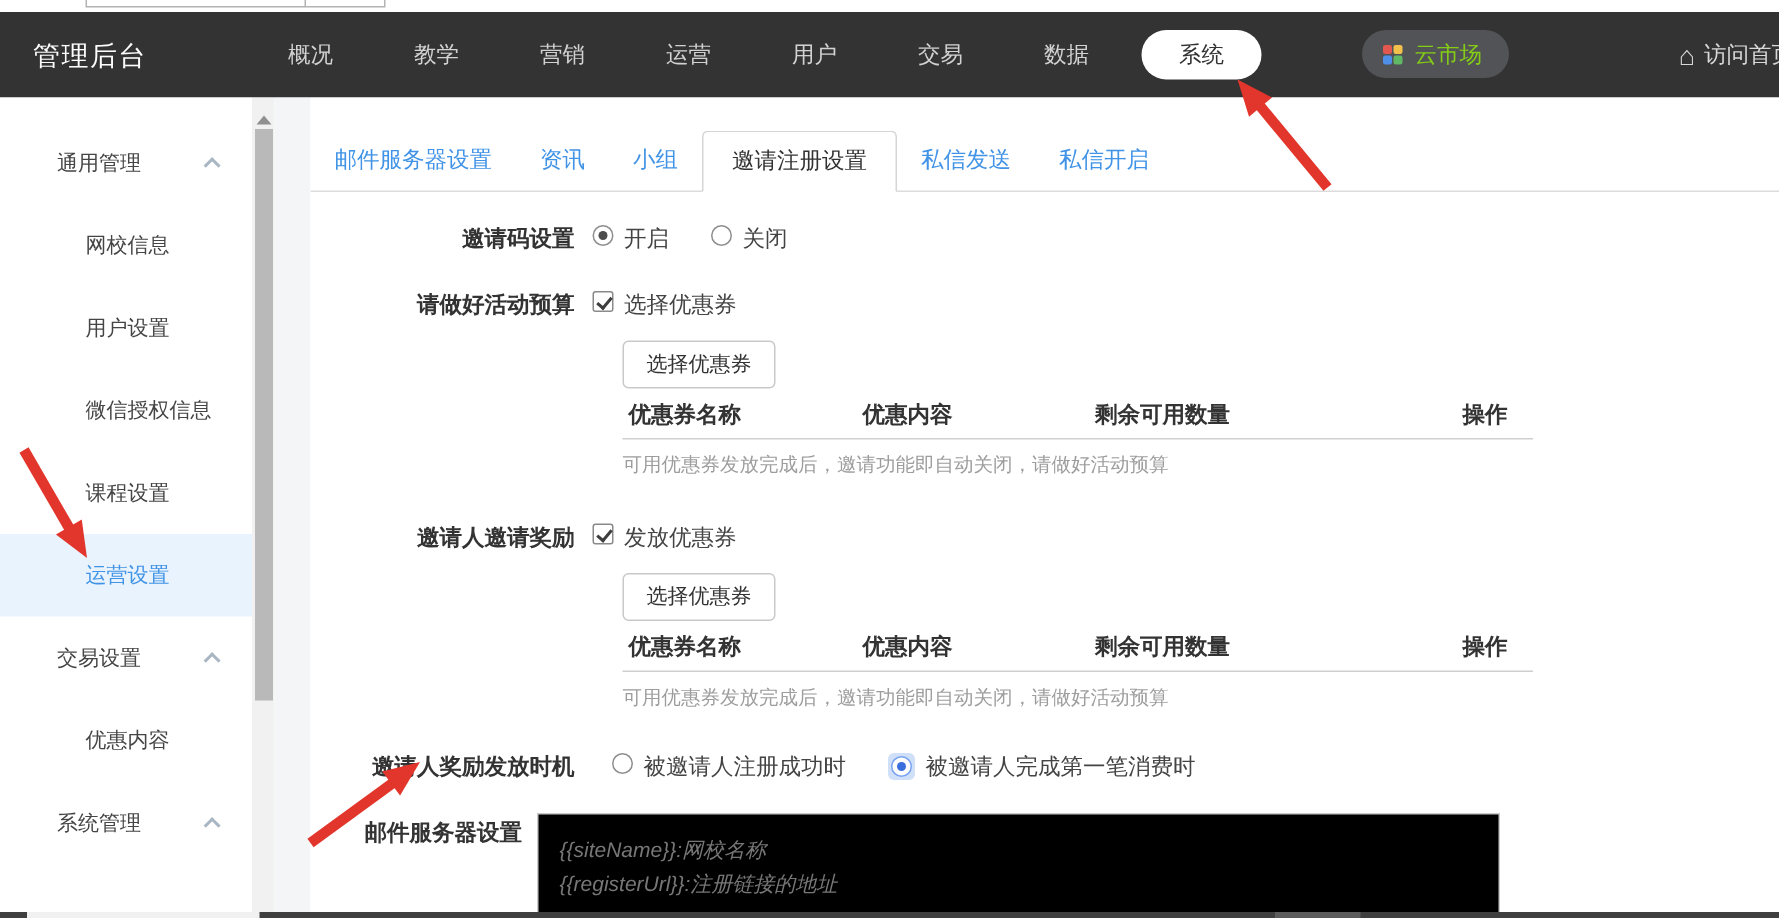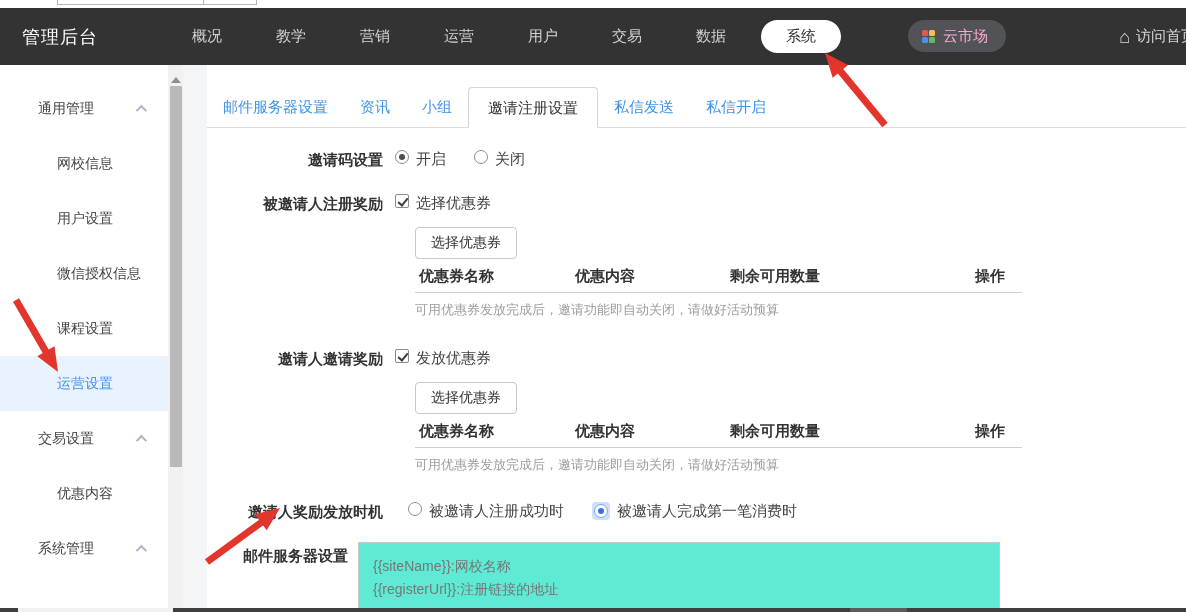--- a/index.html
+++ b/index.html
@@ -16,21 +16,21 @@
   
   #topbar { left:0; top:8px; width:1186px; height:57px; background:#333333; }
   #brand { left:22px; top:0; height:57px; display:flex; align-items:center;
            color:#fdfdfd; font-size:18px; letter-spacing:1px; }
   #topnav { left:165px; top:0; height:57px; display:flex; align-items:center; }
   .nav-item { width:84px; text-align:center; color:#d2d2d2; font-size:15px; cursor:pointer; }
   .nav-item.pill-wrap { width:96px; }
   .nav-pill { display:inline-block; background:#ffffff; color:#333; border-radius:17px;
               padding:7px 25px; font-size:15px; }
   #cloud-btn { left:908px; top:12px; height:32px; padding:0 18px 0 14px; border-radius:16px;
-               background:#515356; color:#f9a8d4; font-size:15px; display:flex;
+               background:#515356; color:#84cc16; font-size:15px; display:flex;
                align-items:center; gap:8px; cursor:pointer; }
   .grid-icon { width:13px; height:13px; display:grid; grid-template-columns:6px 6px;
                grid-template-rows:6px 6px; gap:1px; }
   .grid-icon i { border-radius:1.5px; }
   .gi-tl { background:#e25850; } .gi-tr { background:#f3c14b; }
   .gi-bl { background:#4f8fe8; } .gi-br { background:#62b965; }
   #home-link { right:-10px; top:0; height:57px; display:flex; align-items:center; gap:6px;
                color:#d8d8d8; font-size:15px; cursor:pointer; }
   .home-icon { font-size:18px; line-height:1; color:#d8d8d8; }
 
@@ -85,21 +85,21 @@
   .tnote { margin-top:8px; font-size:13px; color:#9d9d9d; }
   .gap-sm { width:28px; flex:none; }
   #row1 { margin-top:22px; }
   #row2 { margin-top:24px; }
   #row3 { margin-top:30px; }
   #row4 { margin-top:28px; }
   #row4 .fbody { padding-left:15px; display:flex; align-items:flex-start; }
   #row5 { margin-top:24px; }
   #row5 .flabel { width:141px; }
   #template-box { margin:-4px 0 0 10px; width:642px; height:70px; border:1px solid #c9c9c9;
-                  padding:12px 14px; font-size:14px; color:#777; line-height:23px; background:#5eead4; }
+                  padding:12px 14px; font-size:14px; color:#777; line-height:23px; background:#000000;font-style:italic; }
 
   
   #bottom-bar { left:0; right:0; bottom:0; height:4px; background:#f1f1f1; }
   .bb-seg { position:absolute; top:0; bottom:0; }
   #bb-left { left:0; width:18px; background:#3f3f3f; }
   #bb-main { left:173px; right:0; background:#3f3f3f; }
   #bb-light { left:850px; width:57px; background:#5c5c5c; }
 
   
   #arrows { position:absolute; left:0; top:0; width:1186px; height:612px; pointer-events:none; }
@@ -200,21 +200,21 @@
           <span class="radio checked-dark"></span>
           <span class="opt-text">开启</span>
           <span class="gap-sm"></span>
           <span class="radio"></span>
           <span class="opt-text">关闭</span>
         </div>
       </div>
     </div>
 
     <div class="frow" id="row2">
-      <div class="flabel">被邀请人注册奖励</div>
+      <div class="flabel">请做好活动预算</div>
       <div class="fbody">
         <div class="opt-line">
           <span class="checkbox checked"></span>
           <span class="opt-text">选择优惠券</span>
         </div>
         <button class="sel-btn">选择优惠券</button>
         <div class="ctable">
           <div class="hrow">
             <span class="hcell hc1">优惠券名称</span>
             <span class="hcell hc2">优惠内容</span>

